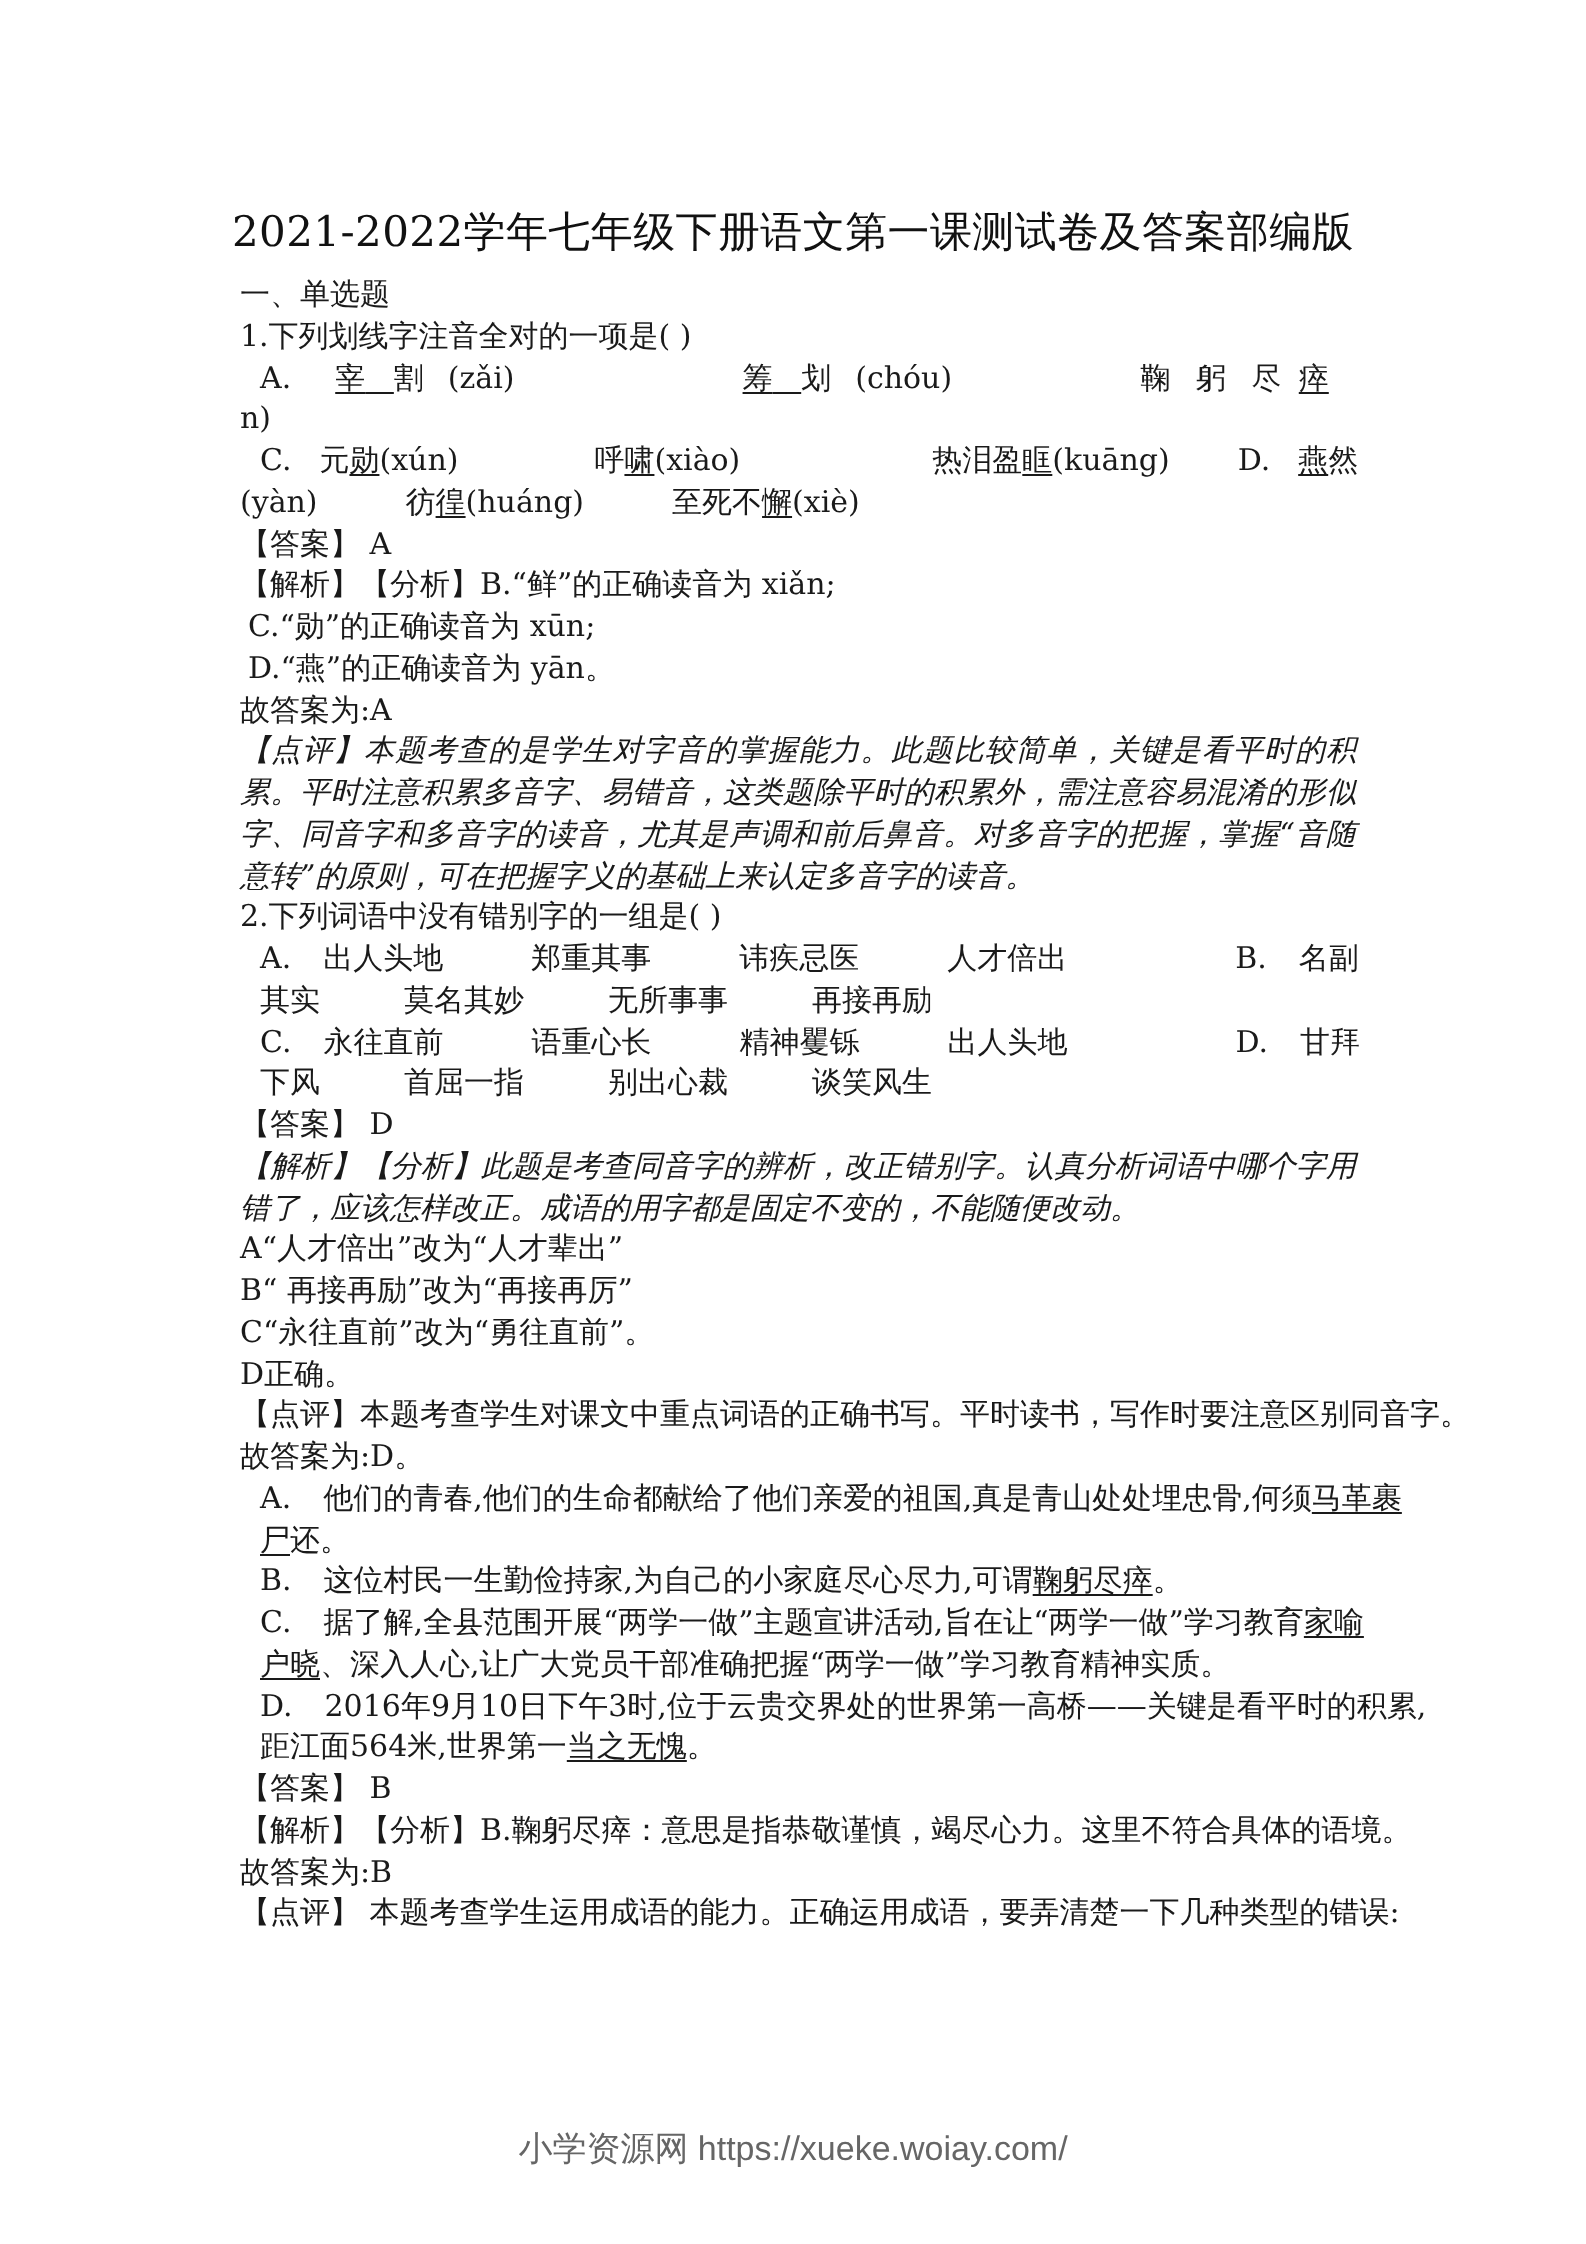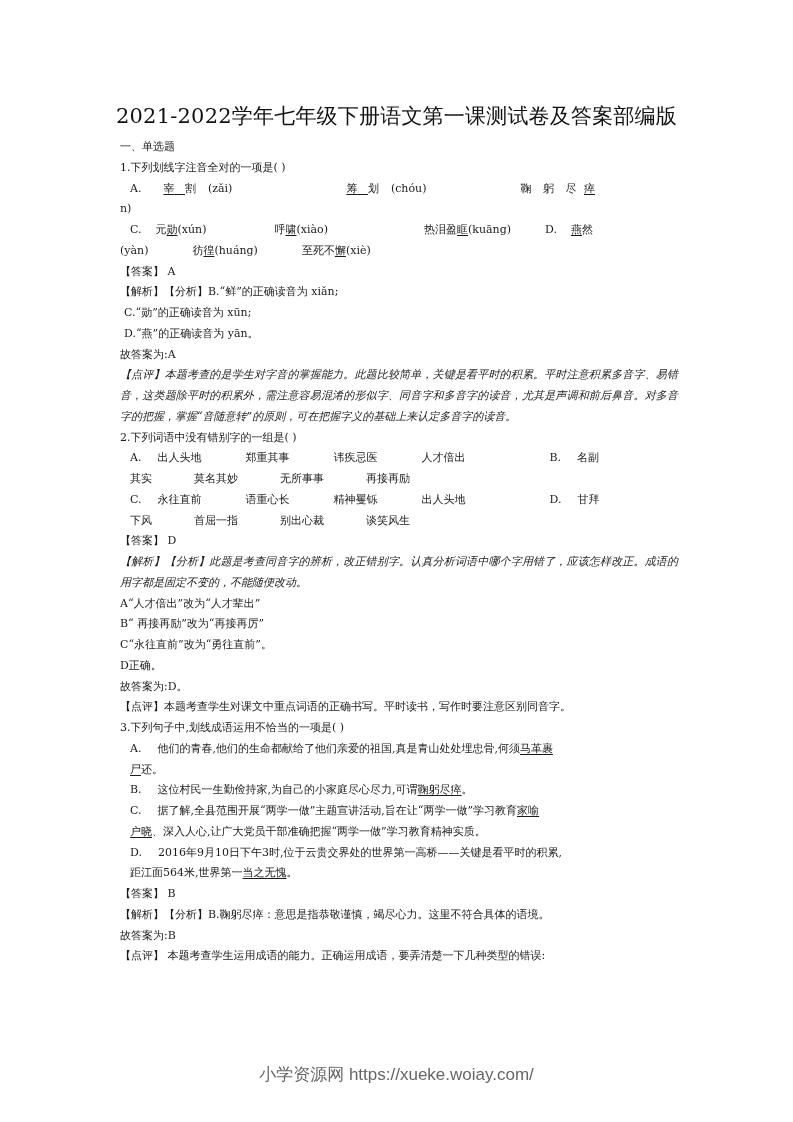--- a/index.html
+++ b/index.html
@@ -9,21 +9,21 @@
     color: #1a1a1a;
   }
   .page { position: absolute; left: 0; top: 0; width: 665px; height: 1122px; }
   .title {
     position: absolute; left: 0; width: 793px; top: 102px;
     text-align: center; font-size: 21px; line-height: 28px; color: #111;
     letter-spacing: 0.2px;
   }
   .content {
     position: absolute; left: 120px; top: 137px; width: 558px;
-    font-size: 11px; line-height: 20.75px;
+    font-size: 15px; line-height: 20.75px;
   }
   .line { white-space: nowrap; height: 20.75px; overflow: visible; }
   .wrap { white-space: normal; }
   .ind { padding-left: 10px; }
   .u { text-decoration: underline; text-underline-offset: 2px; }
   .sp { display: inline-block; }
   .para { text-align: justify; text-align-last: left; word-break: break-all; font-style: italic; }
   .footer {
     position: absolute; left: 0; width: 793px; top: 1063px;
     text-align: center; font-family: Liberation Sans, sans-serif;
@@ -74,24 +74,23 @@
     </div>
     <div class="line ind">
       <span>下风</span><span class="sp" style="width:42px"></span><span>首屈一指</span><span class="sp" style="width:42px"></span><span>别出心裁</span><span class="sp" style="width:42px"></span><span>谈笑风生</span>
     </div>
     <div class="line">【答案】 D</div>
     <div class="para wrap">【解析】【分析】此题是考查同音字的辨析，改正错别字。认真分析词语中哪个字用错了，应该怎样改正。成语的用字都是固定不变的，不能随便改动。</div>
     <div class="line">A“人才倍出”改为“人才辈出”</div>
     <div class="line">B“ 再接再励”改为“再接再厉”</div>
     <div class="line">C“永往直前”改为“勇往直前”。</div>
     <div class="line">D正确。</div>
+    <div class="line">【点评】本题考查学生对课文中重点词语的正确书写。平时读书，写作时要注意区别同音字。</div>
     <div class="line">故答案为:D。</div>
-    <div class="line">【点评】本题考查学生对课文中重点词语的正确书写。平时读书，写作时要注意区别同音字。</div>
 
-    <div class="line">3.下列句子中,划线成语运用不恰当的一项是(          )</div>
     <div class="line ind">
       <span>A.</span><span class="sp" style="width:16px"></span><span>他们的青春,他们的生命都献给了他们亲爱的祖国,真是青山处处埋忠骨,何须</span><span class="u">马革裹</span>
     </div>
     <div class="line ind">
       <span class="u">尸</span><span>还。</span>
     </div>
     <div class="line ind">
       <span>B.</span><span class="sp" style="width:16px"></span><span>这位村民一生勤俭持家,为自己的小家庭尽心尽力,可谓</span><span class="u">鞠躬尽瘁</span><span>。</span>
     </div>
     <div class="line ind">

